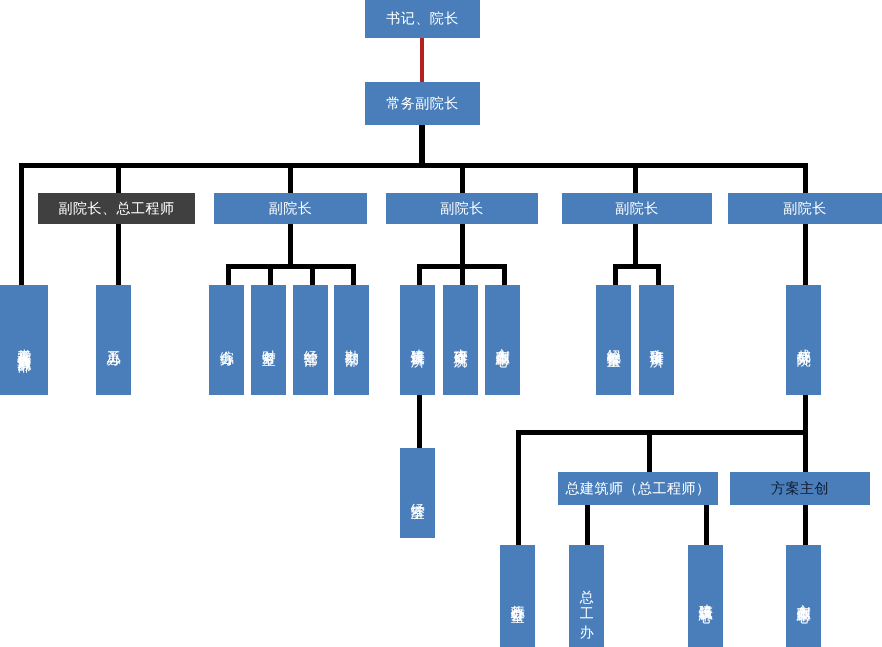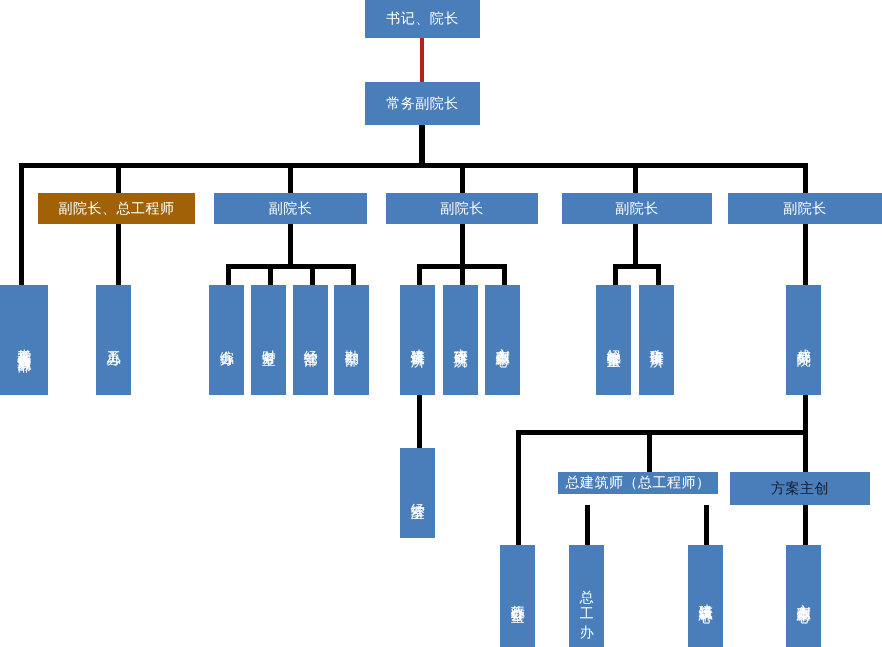--- a/index.html
+++ b/index.html
@@ -102,21 +102,21 @@
 
   <div class="line" style="left: 585px; top: 505px; width: 5px; height: 40px; background: rgb(0, 0, 0);"></div>
   <div class="line" style="left: 704px; top: 505px; width: 5px; height: 40px; background: rgb(0, 0, 0);"></div>
 
   <div class="line" style="left: 803px; top: 505px; width: 5px; height: 40px; background: rgb(0, 0, 0);"></div>
 
   <div class="node" style="left: 365px; top: 82px; width: 115px; height: 43px; background: rgb(74, 126, 187); color: rgb(255, 255, 255);">常务副院长</div>
 
   <div class="node" style="left: 365px; top: 0px; width: 115px; height: 38px; background: rgb(74, 126, 187); color: rgb(255, 255, 255);">书记、院长</div>
 
-  <div class="node" style="left: 38px; top: 193px; width: 157px; height: 31px; background: #a16207; color: rgb(255, 255, 255);">副院长、总工程师</div>
+  <div class="node" style="left: 38px; top: 193px; width: 157px; height: 31px; background: #404040; color: rgb(255, 255, 255);">副院长、总工程师</div>
 
   <div class="node" style="left: 214px; top: 193px; width: 153px; height: 31px; background: rgb(74, 126, 187); color: rgb(255, 255, 255);">副院长</div>
 
   <div class="node" style="left: 386px; top: 193px; width: 152px; height: 31px; background: rgb(74, 126, 187); color: rgb(255, 255, 255);">副院长</div>
 
   <div class="node" style="left: 562px; top: 193px; width: 150px; height: 31px; background: rgb(74, 126, 187); color: rgb(255, 255, 255);">副院长</div>
 
   <div class="node" style="left: 728px; top: 193px; width: 154px; height: 31px; background: rgb(74, 126, 187); color: rgb(255, 255, 255);">副院长</div>
 
   <div class="node vert2" style="left: 0px; top: 285px; width: 48px; height: 110px; background: rgb(74, 126, 187); color: rgb(255, 255, 255);">
@@ -141,21 +141,21 @@
   <div class="node vert" style="left: 485px; top: 285px; width: 35px; height: 110px; background: rgb(74, 126, 187); color: rgb(255, 255, 255);">方案创作中心</div>
 
   <div class="node vert" style="left: 400px; top: 448px; width: 35px; height: 90px; background: rgb(74, 126, 187); color: rgb(255, 255, 255);">经济室</div>
 
   <div class="node vert" style="left: 596px; top: 285px; width: 35px; height: 110px; background: rgb(74, 126, 187); color: rgb(255, 255, 255);">纪检督察室</div>
 
   <div class="node vert" style="left: 639px; top: 285px; width: 35px; height: 110px; background: rgb(74, 126, 187); color: rgb(255, 255, 255);">市政设计所</div>
 
   <div class="node vert" style="left: 786px; top: 285px; width: 35px; height: 110px; background: rgb(74, 126, 187); color: rgb(255, 255, 255);">成都分院</div>
 
-  <div class="node" style="left: 558px; top: 472px; width: 160px; height: 22px; background: rgb(74, 126, 187); color: rgb(255, 255, 255);">总建筑师（总工程师）</div>
+  <div class="node" style="left: 558px; top: 472px; width: 160px; height: 33px; background: rgb(74, 126, 187); color: rgb(255, 255, 255);">总建筑师（总工程师）</div>
 
   <div class="node" style="left: 730px; top: 472px; width: 140px; height: 33px; background: rgb(74, 126, 187); color: #0f172a;">方案主创</div>
 
   <div class="node vert" style="left: 500px; top: 545px; width: 35px; height: 102px; background: rgb(74, 126, 187); color: rgb(255, 255, 255);">行政办公室</div>
 
   <div class="node vert" style="left: 569px; top: 545px; width: 35px; height: 102px; background: rgb(74, 126, 187); color: rgb(255, 255, 255);">总 工 办</div>
 
   <div class="node vert" style="left: 688px; top: 545px; width: 35px; height: 102px; background: rgb(74, 126, 187); color: rgb(255, 255, 255);">建筑设计中心</div>
 
   <div class="node vert" style="left: 786px; top: 545px; width: 35px; height: 102px; background: rgb(74, 126, 187); color: rgb(255, 255, 255);">方案创作中心</div>

